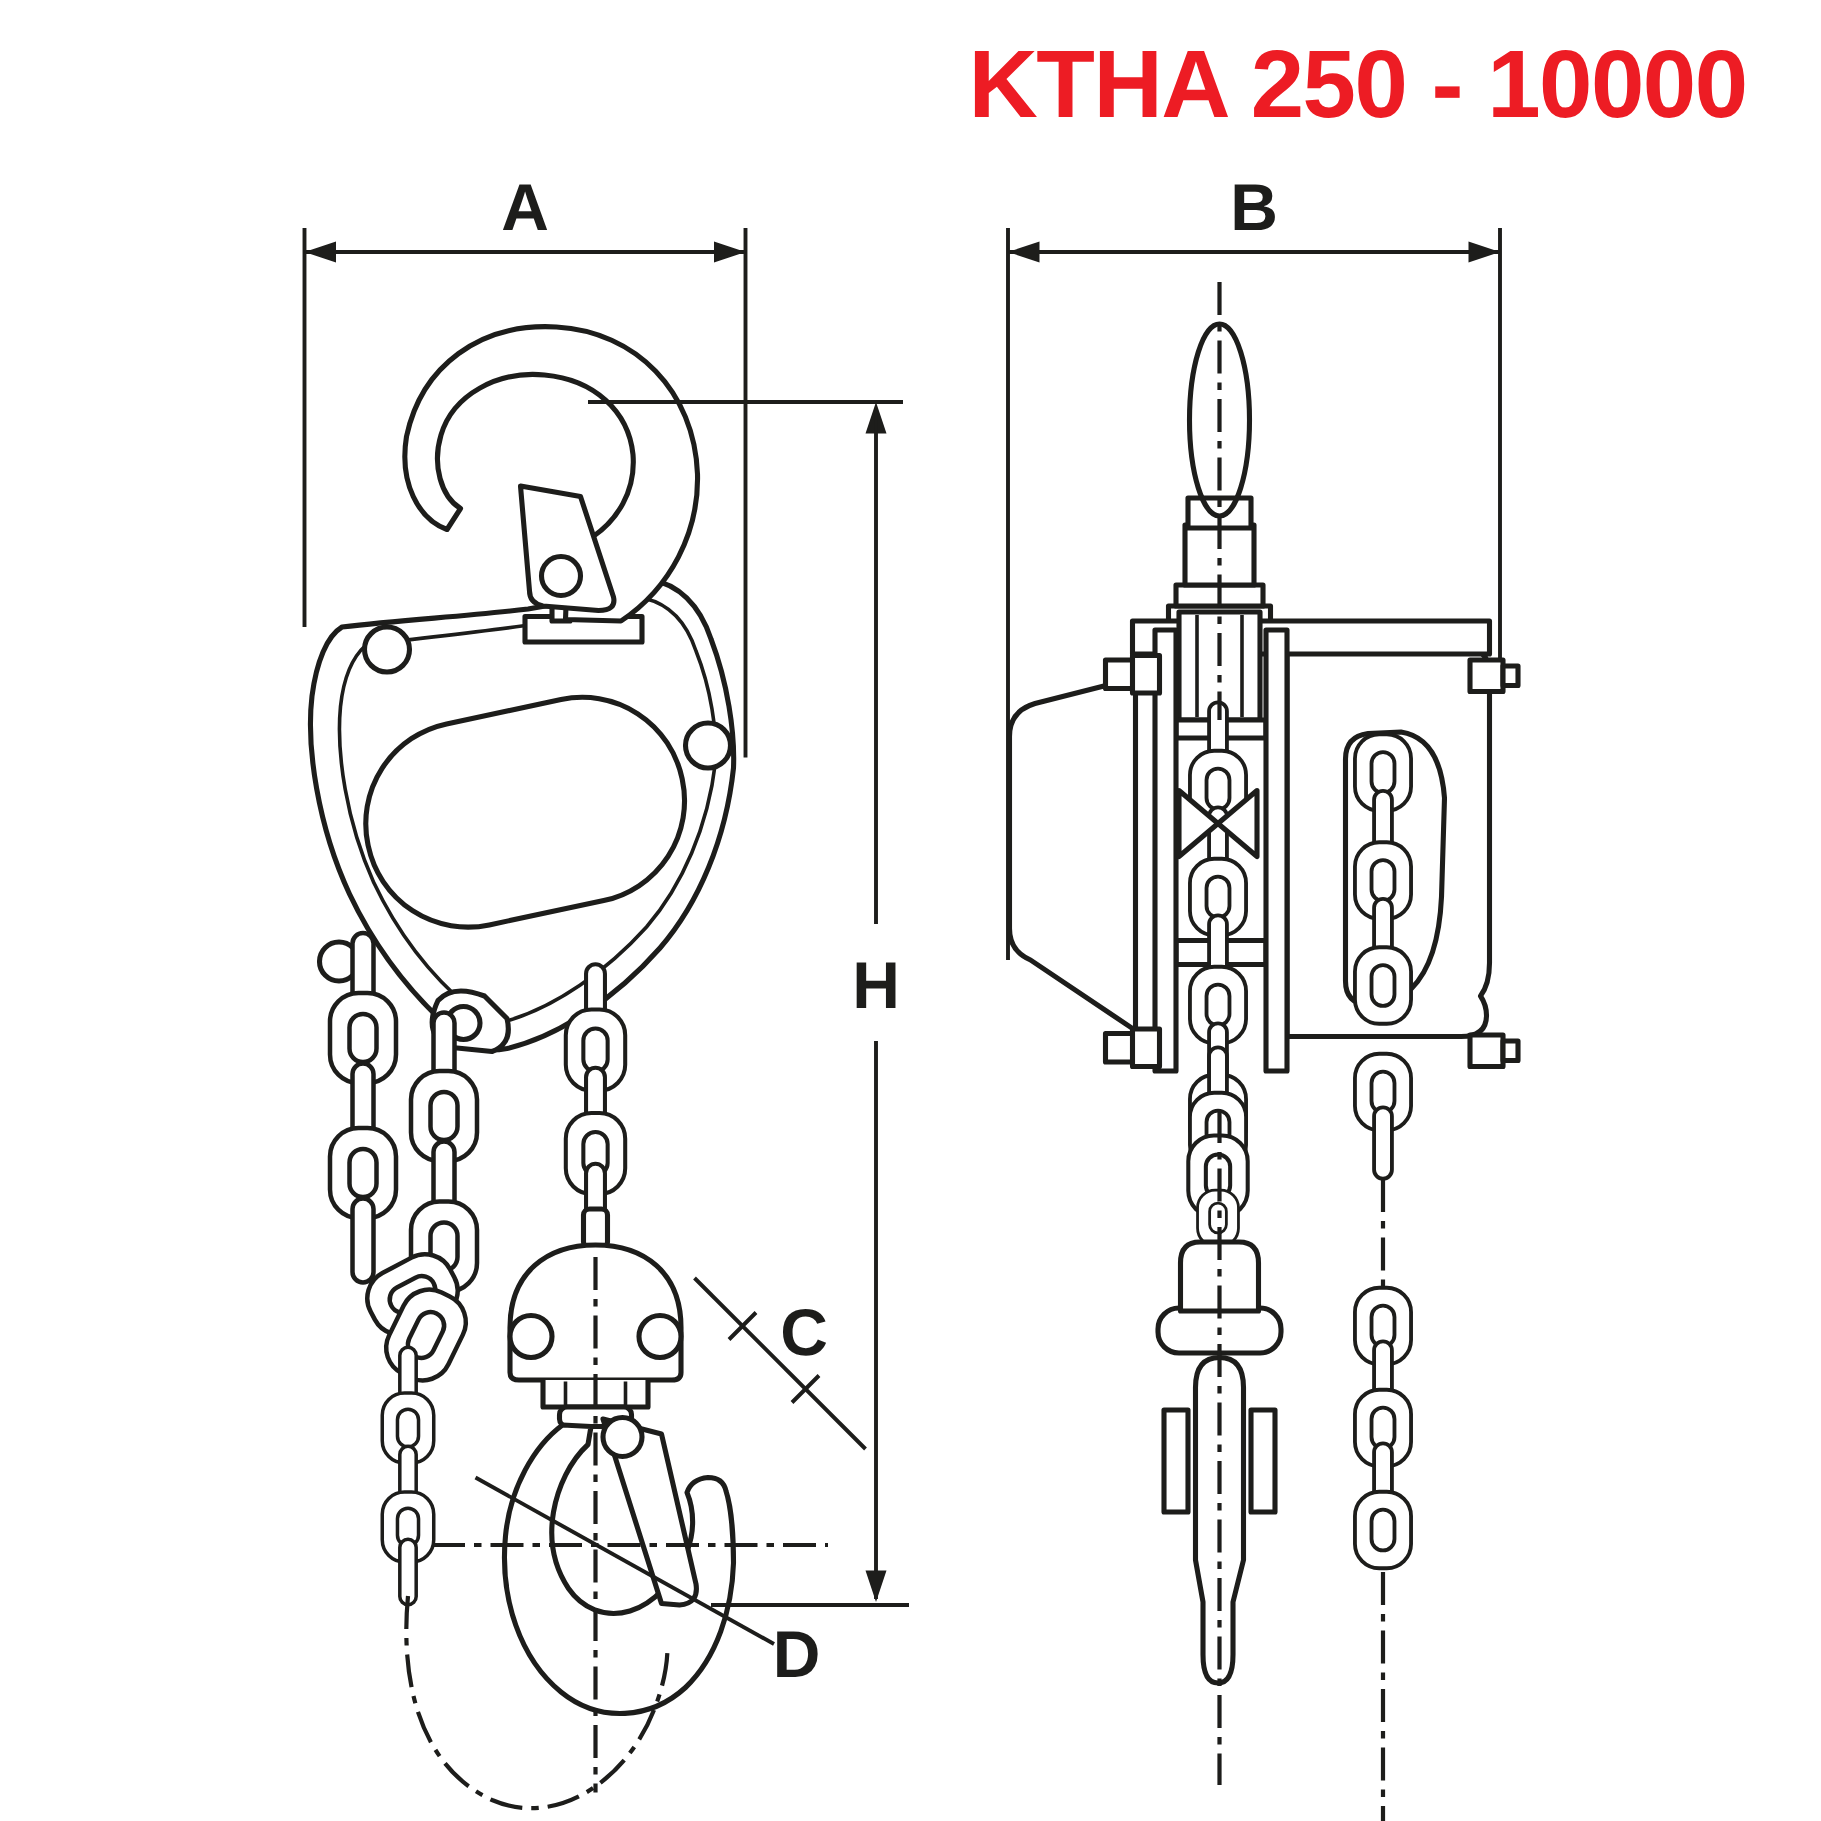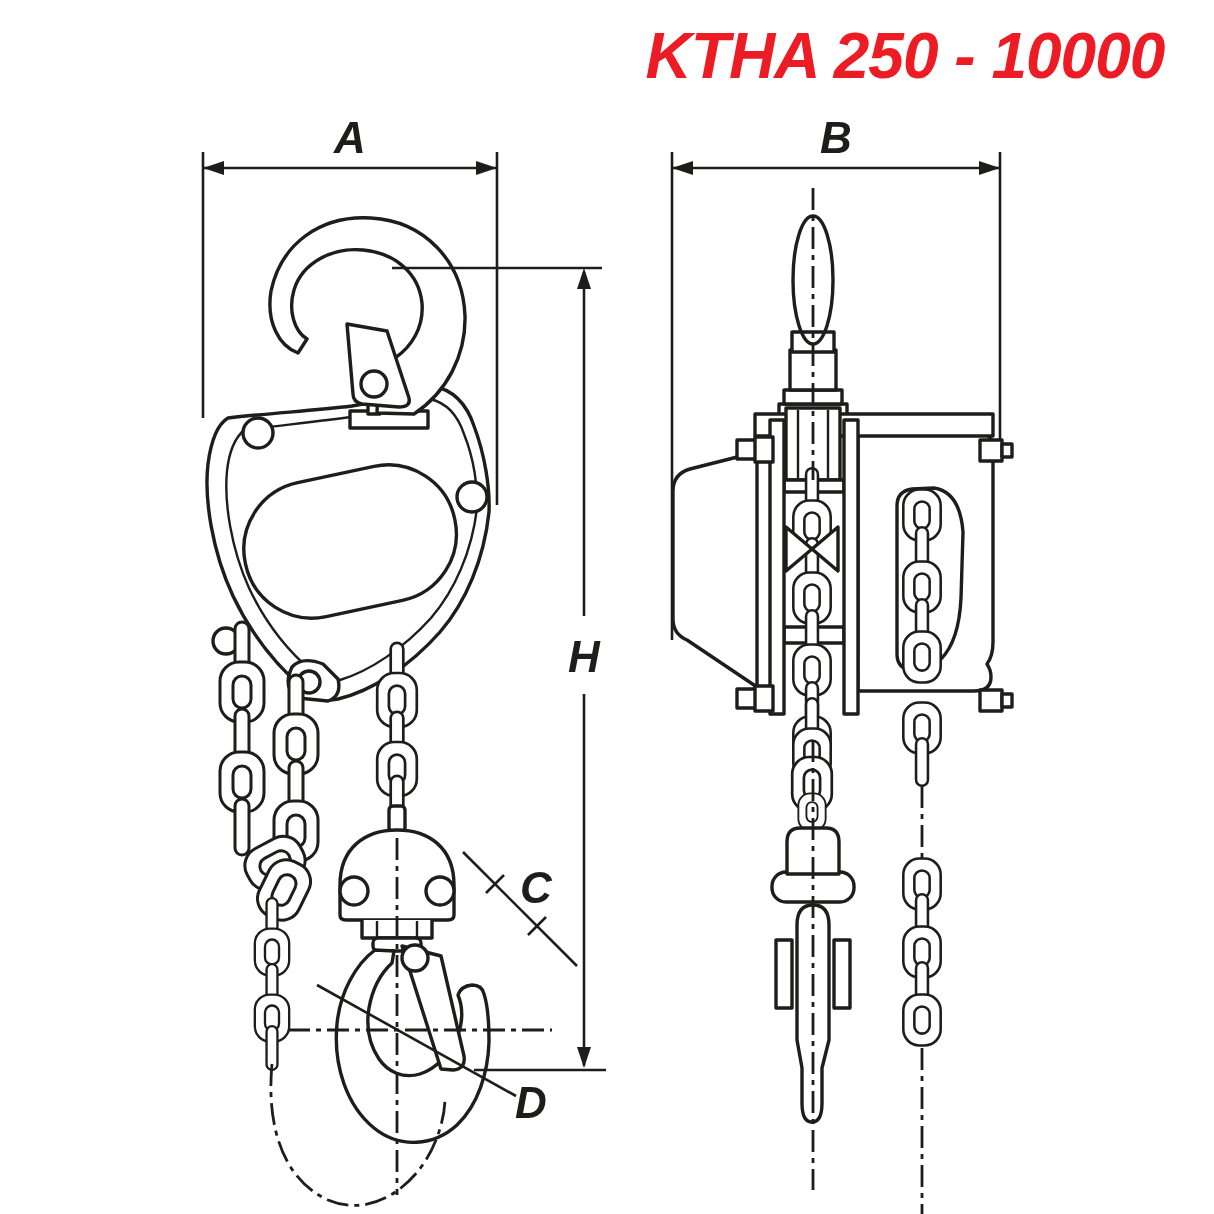--- a/index.html
+++ b/index.html
@@ -1,17 +1,17 @@
 <!DOCTYPE html>
 <html><head>
 <meta charset="utf-8">
 <style>
   html,body{margin:0;padding:0;background:#ffffff;}
   .page{position:relative;width:1214px;height:1214px;background:#ffffff;overflow:hidden;
-        font-family:"Liberation Sans", sans-serif;font-style:italic;}
+        font-family:"Liberation Sans", sans-serif;}
   svg{display:block}
   .dimlabel{font-family:"Liberation Sans",sans-serif;font-weight:700;font-size:44px;fill:#1d1d1b;}
   .titletext{font-family:"Liberation Sans",sans-serif;font-weight:700;font-size:64px;letter-spacing:-1px;}
   .ln{stroke:#1d1d1b;fill:none;stroke-width:3.4;stroke-linecap:round;stroke-linejoin:round;}
   .lnw{stroke:#1d1d1b;fill:#ffffff;stroke-width:3.4;stroke-linejoin:round;}
   .thin{stroke:#1d1d1b;fill:none;stroke-width:2.4;}
   .dim{stroke:#1d1d1b;fill:none;stroke-width:2.6;}
   .arr{fill:#1d1d1b;stroke:none;}
   .cl{stroke:#1d1d1b;fill:none;stroke-width:2.8;stroke-dasharray:22 6 5 6;}
 </style>

